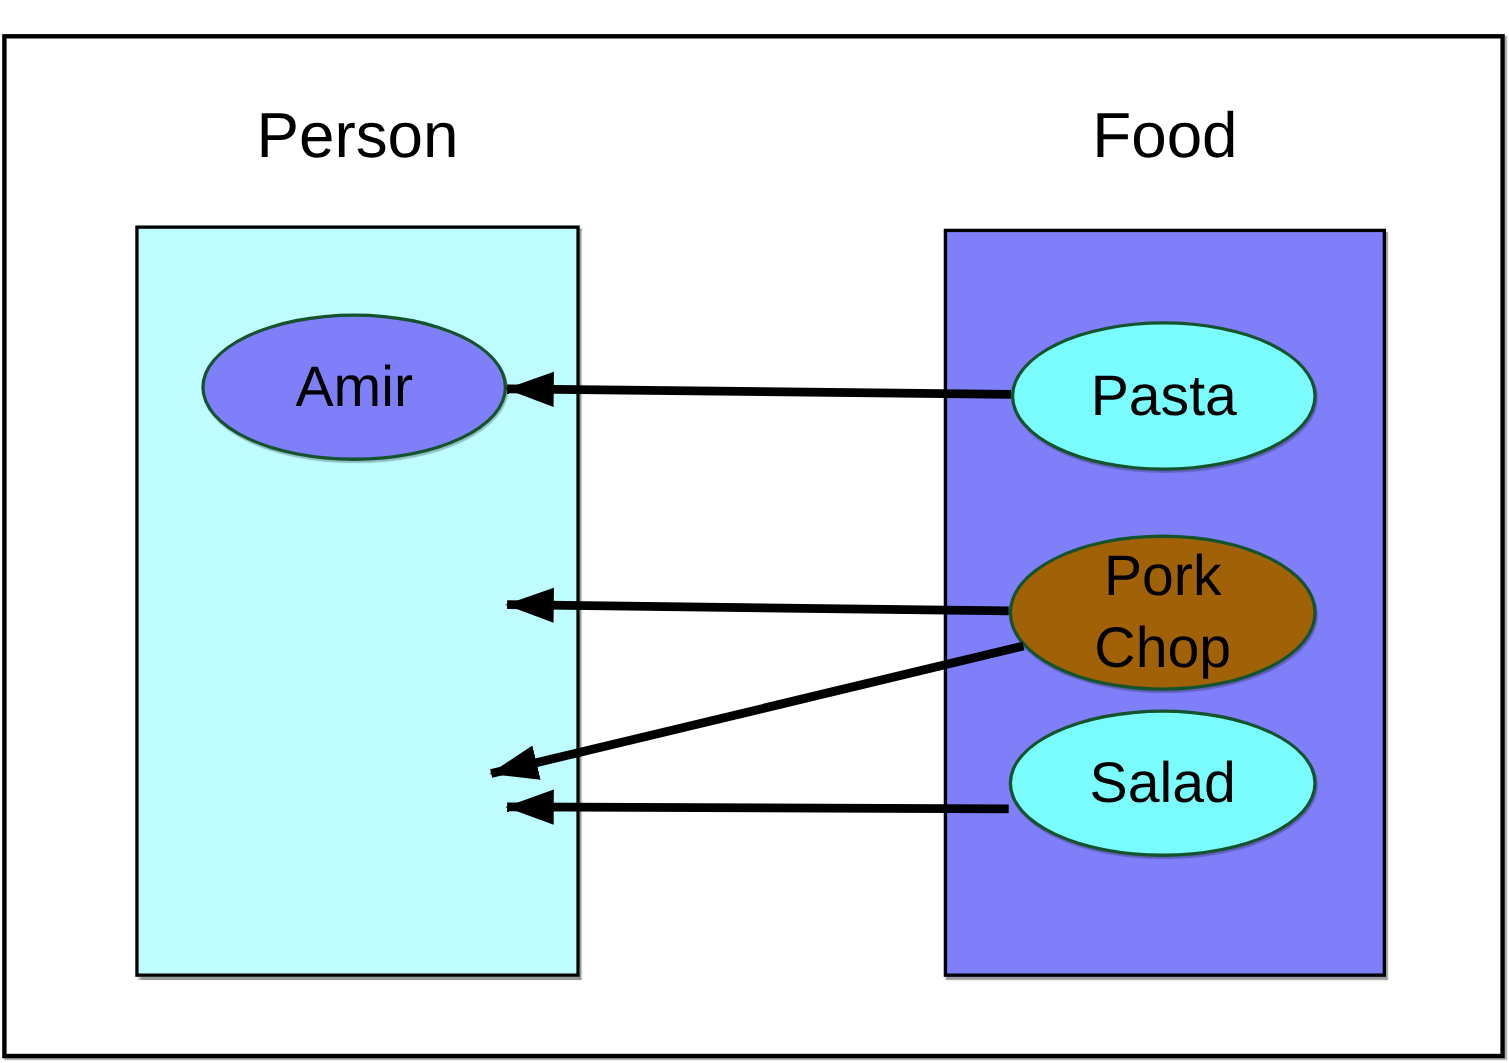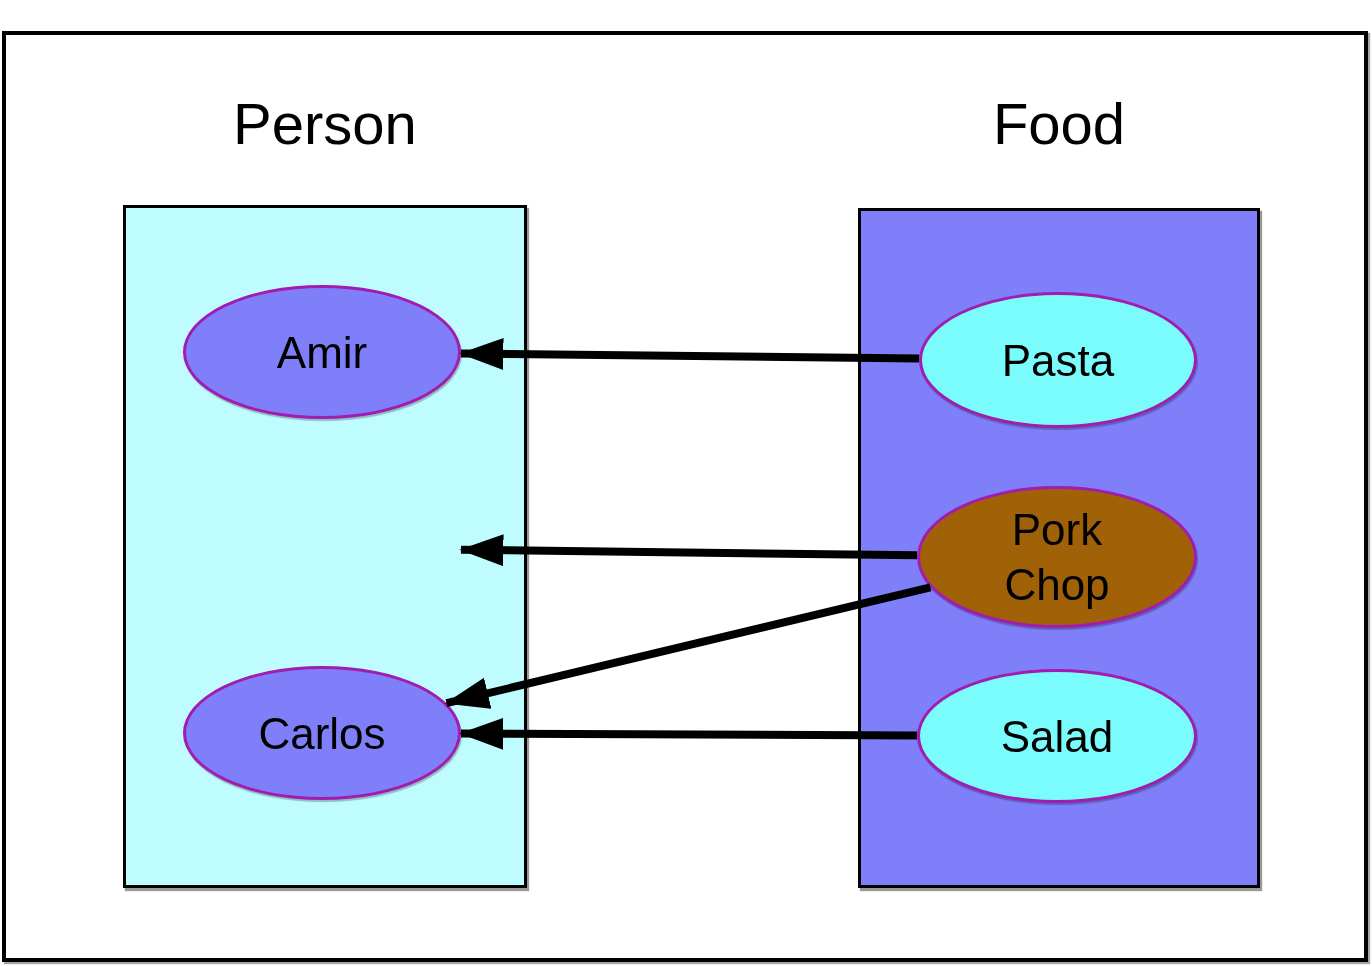--- a/index.html
+++ b/index.html
@@ -41,38 +41,38 @@
   .set-box {
     position: absolute;
     border: 3px solid #000000;
     box-shadow: 2px 3px 1px rgba(0,0,0,0.40);
   }
   #box-person { left: 123px; top: 205px; width: 404px; height: 683px; }
   #box-food   { left: 858px; top: 208px; width: 402px; height: 680px; }
 
   .node {
     position: absolute;
-    border: 3px solid #a21caf;
+    border: 3px solid #14532d;
     border-radius: 50%;
     display: flex;
     align-items: center;
     justify-content: center;
     text-align: center;
-    font-size: 44px;
+    font-size: 52px;
     line-height: 1.25;
     white-space: pre-line;
     box-shadow: 1px 2px 1px rgba(0,0,0,0.25);
   }
   
   #node-amir     { left: 57px; top:  77px; width: 278px; height: 134px; }
   #node-beatrice { left: 57px; top: 273px; width: 278px; height: 134px; }
   #node-carlos   { left: 57px; top: 458px; width: 278px; height: 134px; }
   #node-pasta    { left: 58px; top:  81px; width: 278px; height: 136px; }
   #node-porkchop { left: 56px; top: 275px; width: 280px; height: 142px; }
-  #node-salad    { left: 56px; top: 458px; width: 280px; height: 134px; }
+  #node-salad    { left: 56px; top: 434px; width: 280px; height: 134px; }
 
   #connector-svg {
     position: absolute;
     left: 0;
     top: 0;
     width: 1372px;
     height: 966px;
     pointer-events: none;
   }
 </style>
@@ -82,21 +82,20 @@
 <div class="canvas" id="diagram-canvas">
 
   <div class="outer-frame"></div>
 
   <div class="set-title" id="title-person">Person</div>
 
   <div class="set-title" id="title-food">Food</div>
 
   <div class="set-box" id="box-person" style="background-color: rgb(190, 252, 255);">
     <div class="node" id="node-amir" style="background-color: rgb(127, 127, 250);">Amir</div>
-    <div class="node" id="node-carlos" style="background-color: rgb(127, 127, 250);">Carlos</div>
   </div>
 
   <div class="set-box" id="box-food" style="background-color: rgb(127, 127, 250);">
     <div class="node" id="node-pasta" style="background-color: rgb(123, 252, 252);">Pasta</div>
     <div class="node" id="node-porkchop" style="background-color: #a16207;">Pork
 Chop</div>
     <div class="node" id="node-salad" style="background-color: rgb(123, 252, 252);">Salad</div>
   </div>
 
   <svg id="connector-svg" xmlns="http://www.w3.org/2000/svg">

